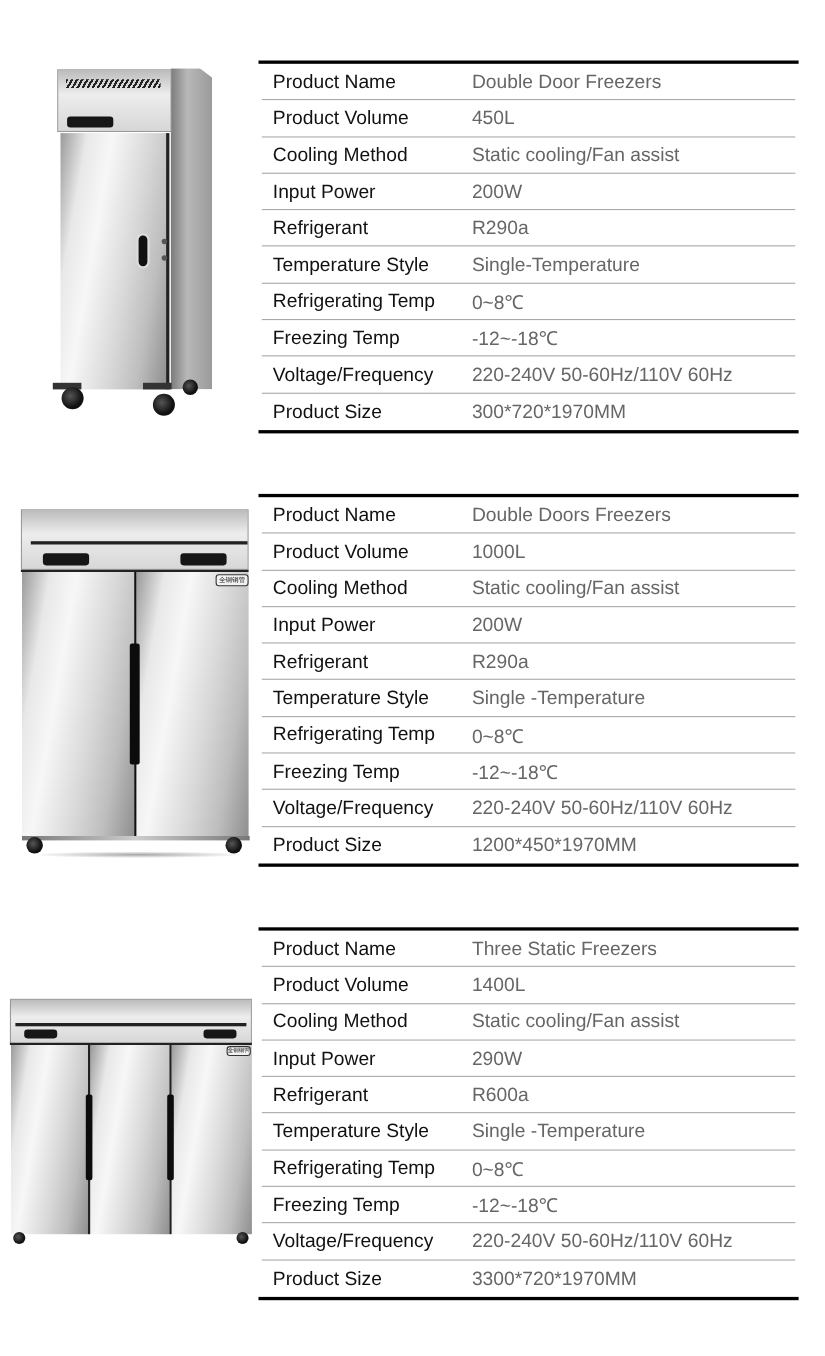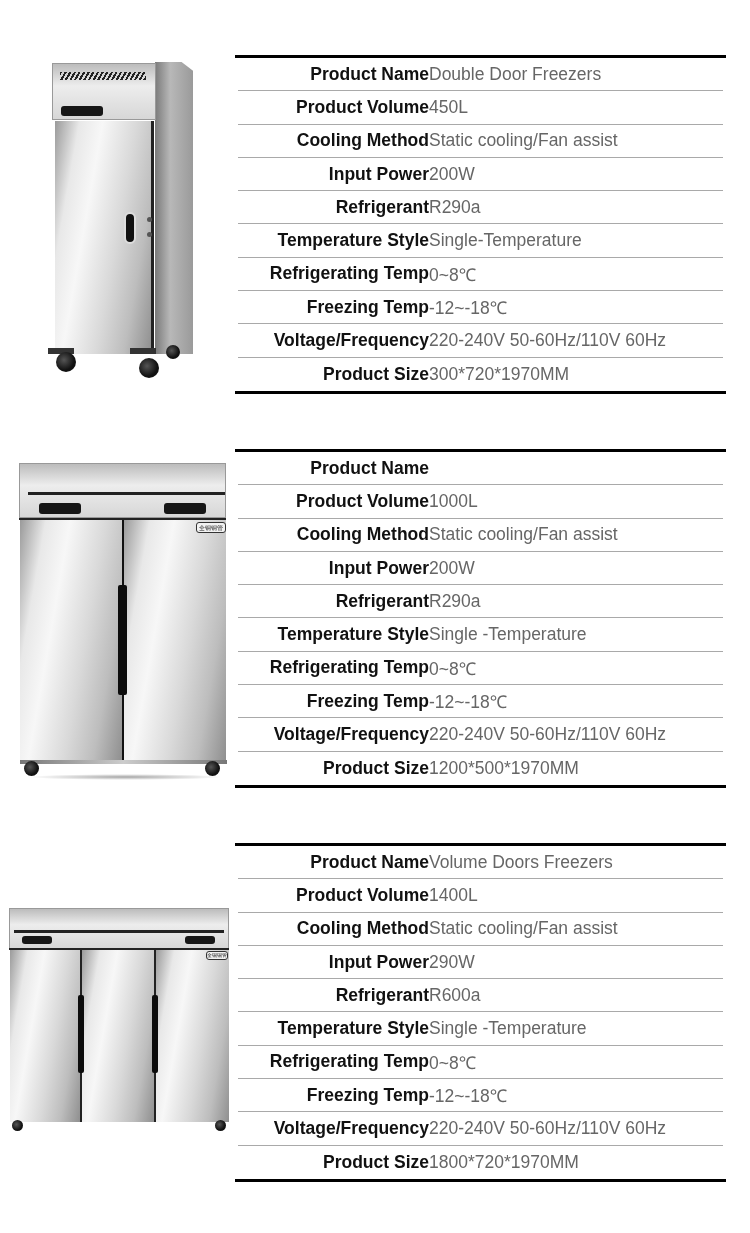--- a/index.html
+++ b/index.html
@@ -11,21 +11,21 @@
   .product.p2 { top: 446px; }
   .product.p3 { top: 840px; }
 
   .img-wrap { position: absolute; left: 0; top: 0; width: 235px; height: 345px; }
 
   .spec-table { position: absolute; left: 235px; top: 3px; width: 491px; }
   .spec-table .top-rule { height: 3px; background: #000; width: 491px; }
   .spec-table .bottom-rule { height: 3px; background: #000; width: 491px; }
   .row { display: flex; align-items: center; height: 33.3px; width: 485px; margin-left: 3px; border-bottom: 1px solid #a9a9a9; }
   .row.last { border-bottom: none; }
-  .row .label { width: 191px; padding-left: 10px; font-weight: bold; font-size: 17.5px; color: #111; white-space: nowrap; text-align: right; }
+  .row .label { width: 191px; padding-left: 10px; font-weight: normal; font-size: 17.5px; color: #111; white-space: nowrap; }
   .row .value { font-size: 17.5px; color: #666; white-space: nowrap; }
 
   
   .fz { position: absolute; }
   .steel { background: linear-gradient(100deg, #9a9a9a 0%, #e8e8e8 18%, #f7f7f7 35%, #d9d9d9 60%, #bdbdbd 80%, #8f8f8f 100%); }
   .steel-v { background: linear-gradient(180deg, #bcbcbc 0%, #ededed 40%, #d7d7d7 100%); }
   .wheel { position: absolute; width: 20px; height: 20px; border-radius: 50%; background: radial-gradient(circle at 40% 40%, #555 0%, #111 60%); }
   .display { position: absolute; background: #161616; border-radius: 3px; }
   .badge { position: absolute; border: 1px solid #333; border-radius: 3px; background: #f2f2f2; font-size: 6px; color: #111; text-align: center; line-height: 9px; font-family: "DejaVu Sans", sans-serif; }
   .handle { position: absolute; background: #0c0c0c; border-radius: 2px; }
@@ -116,20 +116,21 @@
     <div class="fz" style="left:20px; top:314px; width:207px; height:4px; background:linear-gradient(90deg,#777,#ccc,#777);"></div>
     <div class="wheel" style="left:24px; top:315px; width:15px; height:15px;"></div>
     <div class="wheel" style="left:205px; top:315px; width:15px; height:15px;"></div>
     <div class="fz" style="left:28px; top:328px; width:195px; height:6px; border-radius:50%; background:radial-gradient(ellipse, rgba(0,0,0,0.35), rgba(0,0,0,0) 70%);"></div>
   </div>
 
   <div class="spec-table">
     <div class="top-rule"></div>
     <div class="row">
         <span class="label">Product Name</span>
+        <span class="value">Double Doors Freezers</span>
       </div>
     <div class="row">
         <span class="label">Product Volume</span>
         <span class="value">1000L</span>
       </div>
     <div class="row">
         <span class="label">Cooling Method</span>
         <span class="value">Static cooling/Fan assist</span>
       </div>
     <div class="row">
@@ -151,21 +152,21 @@
     <div class="row">
         <span class="label">Freezing Temp</span>
         <span class="value">-12~-18℃</span>
       </div>
     <div class="row">
         <span class="label">Voltage/Frequency</span>
         <span class="value">220-240V 50-60Hz/110V 60Hz</span>
       </div>
     <div class="row last">
         <span class="label">Product Size</span>
-        <span class="value">1200*500*1970MM</span>
+        <span class="value">1200*450*1970MM</span>
       </div>
     <div class="bottom-rule"></div>
   </div>
 </section>
 
 <section class="product p3">
   <div class="img-wrap">
     <div class="fz steel-v" style="left:9px; top:68px; width:220px; height:41px; border:1px solid #999;"></div>
     <div class="fz" style="left:14px; top:90px; width:210px; height:3px; background:#222;"></div>
     <div class="display" style="left:22px; top:96px; width:30px; height:8px;"></div>
@@ -180,21 +181,21 @@
     <div class="handle" style="left:152px; top:155px; width:6px; height:78px;"></div>
     <div class="badge" style="left:206px; top:111px; width:22px; height:9px; font-size:5px; line-height:7px;">全铜铜管</div>
     <div class="wheel" style="left:12px; top:280px; width:11px; height:11px;"></div>
     <div class="wheel" style="left:215px; top:280px; width:11px; height:11px;"></div>
   </div>
 
   <div class="spec-table">
     <div class="top-rule"></div>
     <div class="row">
         <span class="label">Product Name</span>
-        <span class="value">Volume Doors Freezers</span>
+        <span class="value">Three Static Freezers</span>
       </div>
     <div class="row">
         <span class="label">Product Volume</span>
         <span class="value">1400L</span>
       </div>
     <div class="row">
         <span class="label">Cooling Method</span>
         <span class="value">Static cooling/Fan assist</span>
       </div>
     <div class="row">
@@ -216,17 +217,17 @@
     <div class="row">
         <span class="label">Freezing Temp</span>
         <span class="value">-12~-18℃</span>
       </div>
     <div class="row">
         <span class="label">Voltage/Frequency</span>
         <span class="value">220-240V 50-60Hz/110V 60Hz</span>
       </div>
     <div class="row last">
         <span class="label">Product Size</span>
-        <span class="value">1800*720*1970MM</span>
+        <span class="value">3300*720*1970MM</span>
       </div>
     <div class="bottom-rule"></div>
   </div>
 </section>
 
 </body></html>

